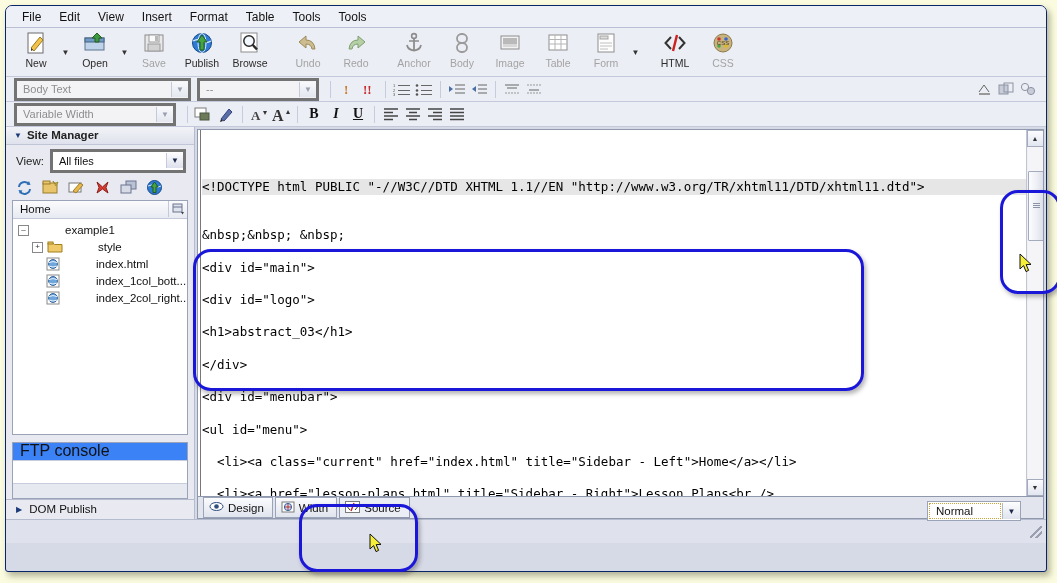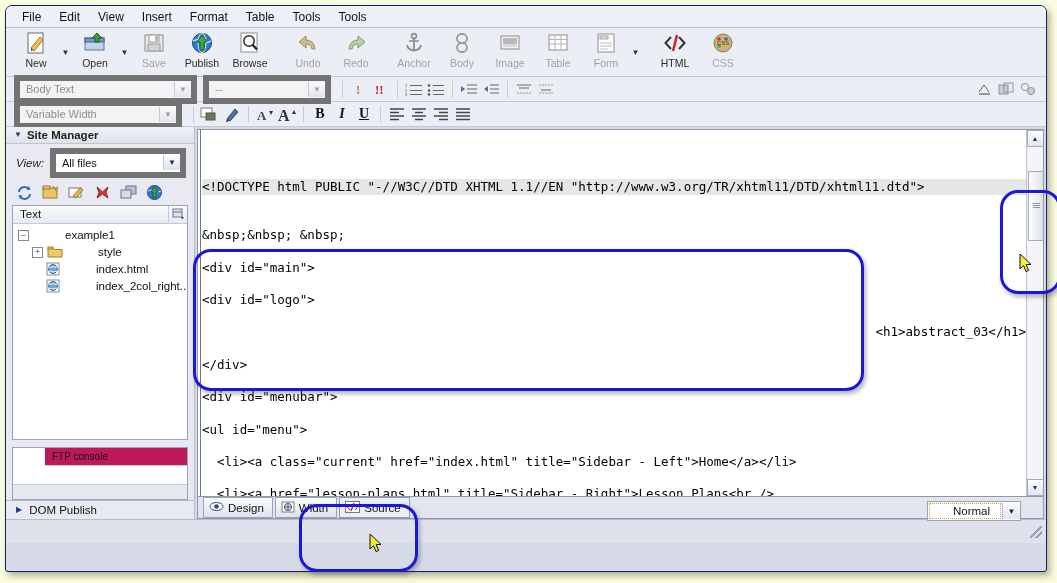--- a/index.html
+++ b/index.html
@@ -64,21 +64,21 @@
   .tbtn .lbl{font-size:10.5px;color:#2b2b2b;line-height:12px;margin-top:1px;}
   .tbtn.dis .lbl{color:#a3a3a3;}
   .tb-arrow{
     width:11px;height:46px;display:flex;align-items:center;justify-content:center;
     font-size:8px;color:#333;
   }
   .tgap{width:10px;}
   
   .tbar2{height:24px;padding-left:8px;}
   .combo{
-    height:17px;border:6px solid #737373;background:#f3f3f5;
+    height:17px;border:3px solid #737373;background:#f3f3f5;
     display:flex;align-items:center;font-size:11px;color:#8d8d8d;
     padding-left:6px;margin-right:6px;
   }
   .combo .cv{flex:1 1 auto;white-space:nowrap;overflow:hidden;}
   .combo .carrow{
     width:16px;height:15px;border-left:1px solid #c4cad9;
     background:linear-gradient(to bottom,#f8f9fb,#e4e7ef);
     display:flex;align-items:center;justify-content:center;font-size:8px;color:#9aa0b0;
   }
   .ibtn{width:22px;height:21px;display:flex;align-items:center;justify-content:center;}
@@ -88,21 +88,21 @@
   
   #leftpane{width:188px;background:#e9eaf1;display:flex;flex-direction:column;
             border-right:1px solid #b5bccd;}
   .panelhdr{
     height:19px;display:flex;align-items:center;gap:5px;padding-left:8px;
     background:linear-gradient(to bottom,#f2f3f8,#dfe2ec);
     border-bottom:1px solid #c0c6d6;font-weight:bold;font-size:11.5px;color:#222;
   }
   .panelhdr .tri{font-size:8px;color:#1b3a7a;}
   .viewrow{display:flex;align-items:center;gap:6px;padding:4px 6px 3px 10px;}
-  .viewrow .vlbl{font-size:11.5px;color:#222;font-style:italic;}
+  .viewrow .vlbl{font-size:11.5px;color:#222;}
   .viewrow .combo{flex:1 1 auto;height:18px;background:#fff;color:#111;margin-right:2px;}
   .viewrow .combo .carrow{background:linear-gradient(to bottom,#fcfcfe,#dde1ec);color:#1b2a4a;}
   #smtools{display:flex;align-items:center;gap:7px;padding:2px 0 3px 9px;}
   #smtools .ico{width:19px;height:19px;display:flex;align-items:center;justify-content:center;}
   #tree{
     margin:0 6px;background:#fff;border:1px solid #9aa3b8;flex:0 0 auto;height:233px;
     display:flex;flex-direction:column;overflow:hidden;
   }
   #treehead{
     height:17px;border-bottom:1px solid #c3c9da;
@@ -116,22 +116,22 @@
   }
   .tnode{display:flex;align-items:center;height:17px;font-size:11.5px;color:#111;}
   .tnode .exp{
     width:9px;height:9px;border:1px solid #888;background:#fff;
     font-size:8px;line-height:7px;text-align:center;color:#333;margin-right:4px;flex:0 0 auto;
   }
   .tnode .ficon{width:16px;height:14px;margin-right:3px;flex:0 0 auto;}
   .tnode .tlbl{white-space:nowrap;margin-left:32px;}
   #ftpbox{margin:7px 6px 0 6px;border:1px solid #9aa3b8;background:#fff;height:62px;
           display:flex;flex-direction:column;}
-  #ftphdr{height:17px;background:#be185d;border-bottom:1px solid #c6ccdb;
-          display:flex;align-items:center;padding-left:7px;font-size:10px;color:#111;margin-left:32px;}
+  #ftphdr{height:17px;background:#3b82f6;border-bottom:1px solid #c6ccdb;
+          display:flex;align-items:center;padding-left:7px;font-size:16px;color:#111;}
   #ftpfoot{height:14px;background:#e7e9f1;border-top:1px solid #c6ccdb;margin-top:auto;}
   #domrow{
     margin-top:auto;height:22px;border-top:1px solid #b5bccd;
     display:flex;align-items:center;gap:7px;padding-left:10px;
     background:#e9eaf1;font-size:11.5px;color:#111;
   }
   #domrow .tri{font-size:8px;color:#1b3a7a;}
   
   #editwrap{flex:1 1 auto;display:flex;flex-direction:column;background:#d6d9e6;padding:2px 2px 0 2px;}
   #editor{
@@ -173,21 +173,21 @@
     height:19px;display:flex;align-items:center;gap:4px;padding:0 8px 0 5px;
     border:1px solid #9aa3b8;background:linear-gradient(to bottom,#fafbfd,#e0e4ee);
     font-size:11.5px;color:#111;
   }
   .vtab.active{background:#eceef5;border-color:#8f98ad;}
   #normalcombo{
     position:absolute;right:22px;top:4px;width:92px;height:18px;
     border:1px solid #9aa3b8;background:#fff;display:flex;align-items:center;
     font-size:11.5px;color:#111;
   }
-  #normalcombo .cv{flex:1 1 auto;padding-left:23px;border:1px dotted #c8a43a;height:14px;
+  #normalcombo .cv{flex:1 1 auto;padding-left:6px;border:1px dotted #c8a43a;height:14px;
      display:flex;align-items:center;margin:1px;}
   #normalcombo .carrow{
     width:17px;height:16px;border-left:1px solid #b3b9c9;
     background:linear-gradient(to bottom,#fbfcfe,#dfe3ed);
     display:flex;align-items:center;justify-content:center;font-size:8px;color:#1b2a4a;
   }
   
   #statusbar{
     height:23px;background:#dfe2ec;border-top:1px solid #b5bccd;
     display:flex;align-items:center;justify-content:flex-end;padding-right:4px;
@@ -613,21 +613,21 @@
           <svg width="17" height="17" viewBox="0 0 17 17">
             <circle cx="8.5" cy="8.5" r="7" fill="#2f7ad4" stroke="#164a86"></circle>
             <path d="M2 7 Q6 5 8.5 7 Q11 9.5 15 7" stroke="#cfe7ff" fill="none"></path>
             <path d="M8.5 3 L12 8 L10 8 L10 13.5 L7 13.5 L7 8 L5 8 Z" fill="#45a545" stroke="#1f5c1f"></path>
           </svg>
         </span>
       </div>
 
       <div id="tree">
         <div id="treehead">
-          <span class="th-name">Text</span>
+          <span class="th-name">Home</span>
           <span class="th-btn">
             <svg width="13" height="12">
                 <rect x="1" y="1" width="9" height="8" fill="#dfe3ee" stroke="#6d7590"></rect>
                 <line x1="1" y1="4" x2="10" y2="4" stroke="#6d7590"></line>
                 <path d="M9 9 L12 9 L10.5 11.5 Z" fill="#444"></path>
               </svg>
           </span>
         </div>
 
         <div style="padding:3px 0 0 5px">
@@ -658,20 +658,31 @@
           </div>
           <div class="tnode" style="padding-left:27px">
             <span class="ficon">
               <svg width="16" height="14" viewBox="0 0 16 14">
                   <rect x="2" y="1" width="12" height="12" fill="#fff" stroke="#8a8a8a"></rect>
                   <circle cx="8" cy="7" r="4.4" fill="#6fa7dd" stroke="#2e5f96"></circle>
                   <path d="M3.6 5.6 Q8 3.6 12.4 5.6" stroke="#eaf4ff" fill="none"></path>
                   <path d="M3.6 9 Q8 11 12.4 9" stroke="#eaf4ff" fill="none"></path>
                 </svg>
             </span>
+            <span class="tlbl">index_1col_bott...</span>
+          </div>
+          <div class="tnode" style="padding-left:27px">
+            <span class="ficon">
+              <svg width="16" height="14" viewBox="0 0 16 14">
+                  <rect x="2" y="1" width="12" height="12" fill="#fff" stroke="#8a8a8a"></rect>
+                  <circle cx="8" cy="7" r="4.4" fill="#6fa7dd" stroke="#2e5f96"></circle>
+                  <path d="M3.6 5.6 Q8 3.6 12.4 5.6" stroke="#eaf4ff" fill="none"></path>
+                  <path d="M3.6 9 Q8 11 12.4 9" stroke="#eaf4ff" fill="none"></path>
+                </svg>
+            </span>
             <span class="tlbl">index_2col_right...</span>
           </div>
         </div>
       </div>
 
       <div id="ftpbox">
         <div id="ftphdr">FTP console</div>
         <div style="flex:1 1 auto;background:#fff"></div>
         <div id="ftpfoot"></div>
       </div>
@@ -683,21 +694,21 @@
     </div>
 
     <div id="editwrap">
       <div id="editor">
         <div id="code">
           <span class="caretcol"></span>
           <span class="doctype" style="display: block;">&lt;!DOCTYPE html PUBLIC "-//W3C//DTD XHTML 1.1//EN "http://www.w3.org/TR/xhtml11/DTD/xhtml11.dtd"&gt;</span>
           <span style="display: block;">&amp;nbsp;&amp;nbsp; &amp;nbsp;</span>
 <span style="display: block;">&lt;div id="main"&gt;</span>
 <span style="display: block;">&lt;div id="logo"&gt;</span>
-<span style="display: block; text-align: right;">&lt;h1&gt;abstract_03&lt;/h1&gt;</span>
+<span style="display: block;">&lt;h1&gt;abstract_03&lt;/h1&gt;</span>
 <span style="display: block;">&lt;/div&gt;</span>
 <span style="display: block;">&lt;div id="menubar"&gt;</span>
 <span style="display: block;">&lt;ul id="menu"&gt;</span>
 <span style="display: block;">  &lt;li&gt;&lt;a class="current" href="index.html" title="Sidebar - Left"&gt;Home&lt;/a&gt;&lt;/li&gt;</span>
 <span style="display: block;">  &lt;li&gt;&lt;a href="lesson-plans.html" title="Sidebar - Right"&gt;Lesson Plans&lt;br /&gt;</span>
 
 
 
 
 

